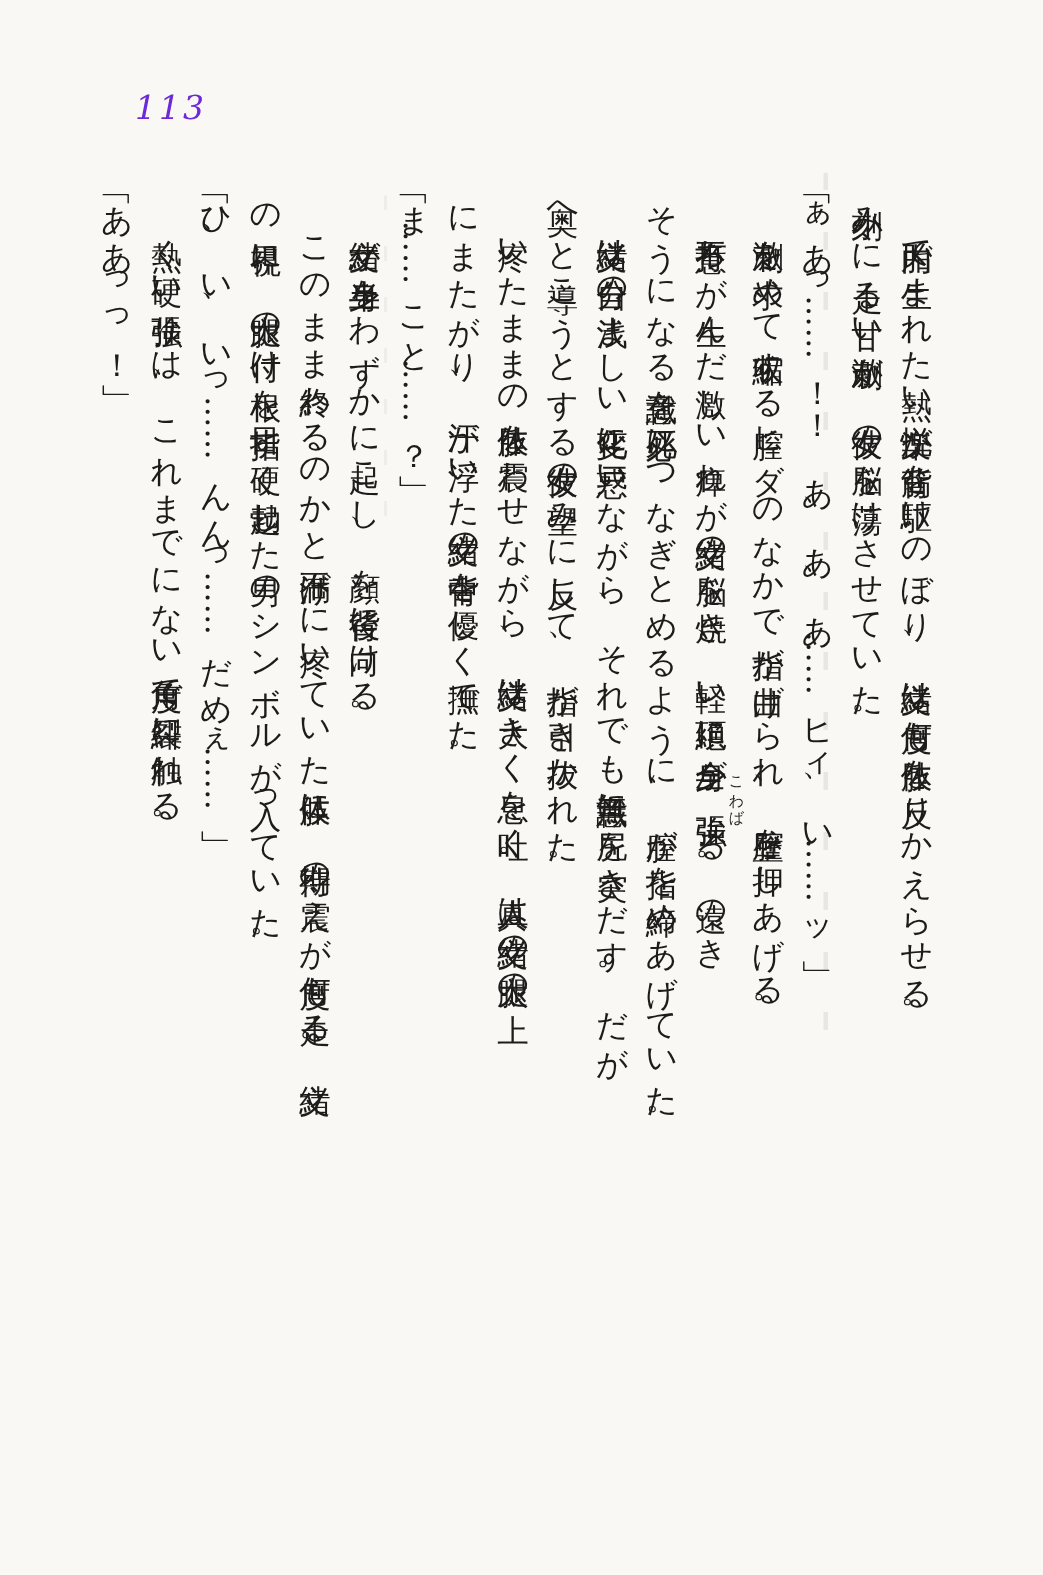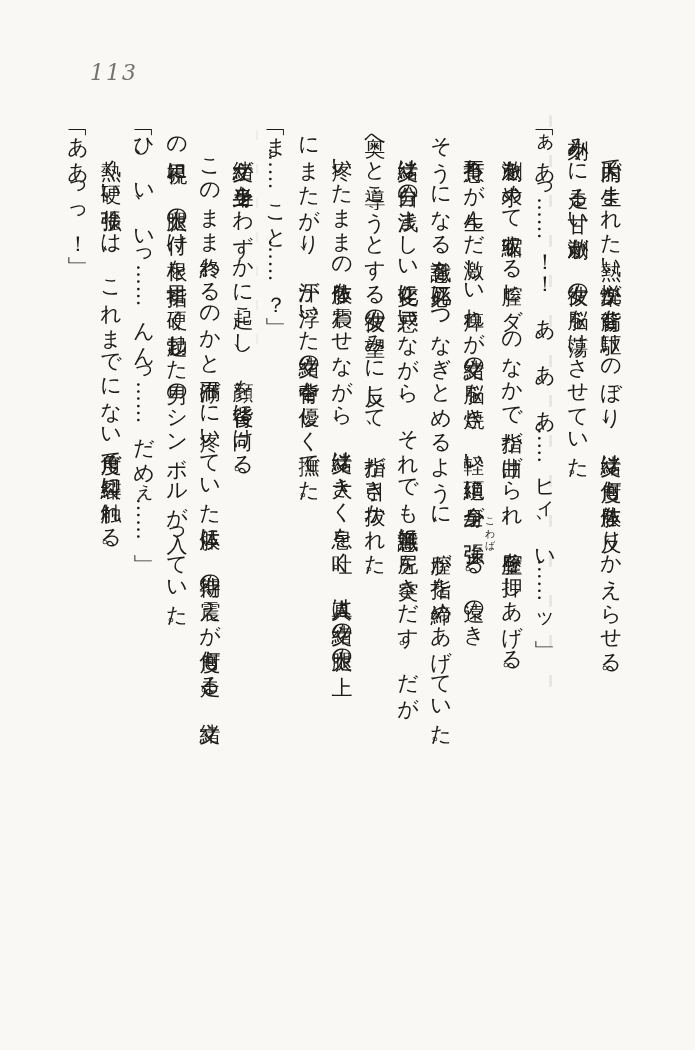--- a/index.html
+++ b/index.html
@@ -9,21 +9,21 @@
     margin:0 auto;
     background:#f9f8f5;
     overflow:hidden;
     font-family:"DejaVu Serif","Liberation Serif",serif;
   }
   .page-number {
     position:absolute;
     top:60px; left:90px;
     font-style:italic;
     font-size:22px;
-    color:#737373;
+    color:#6d28d9;
     letter-spacing:2px;
   }
   .textblock {
     position:absolute;
     top:122px; right:68px;
     height:905px;
     writing-mode:vertical-rl;
     text-orientation:mixed;
     font-size:21px;
     color:#1e1c1a;

